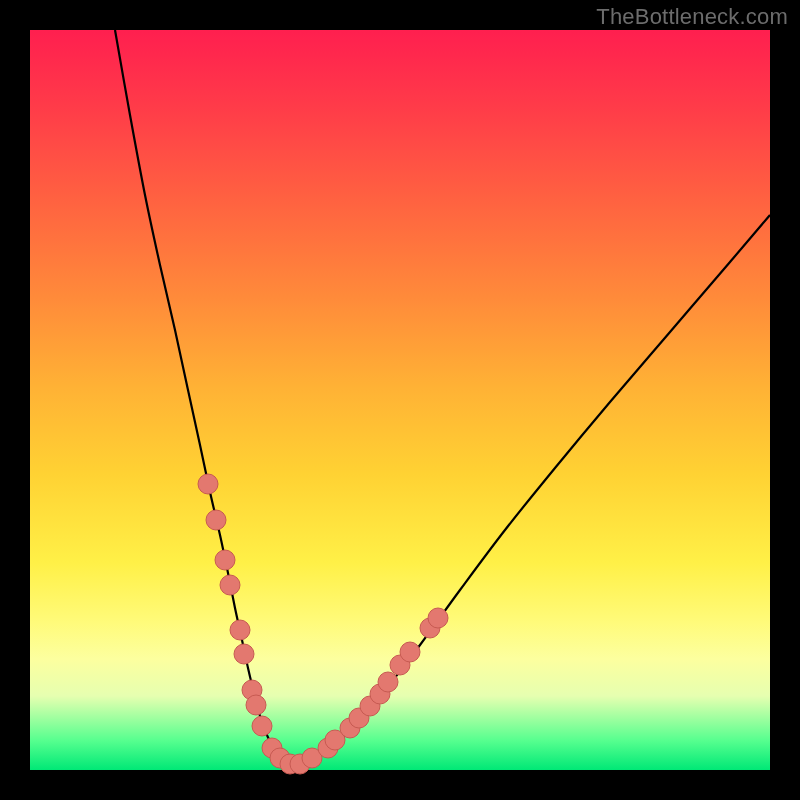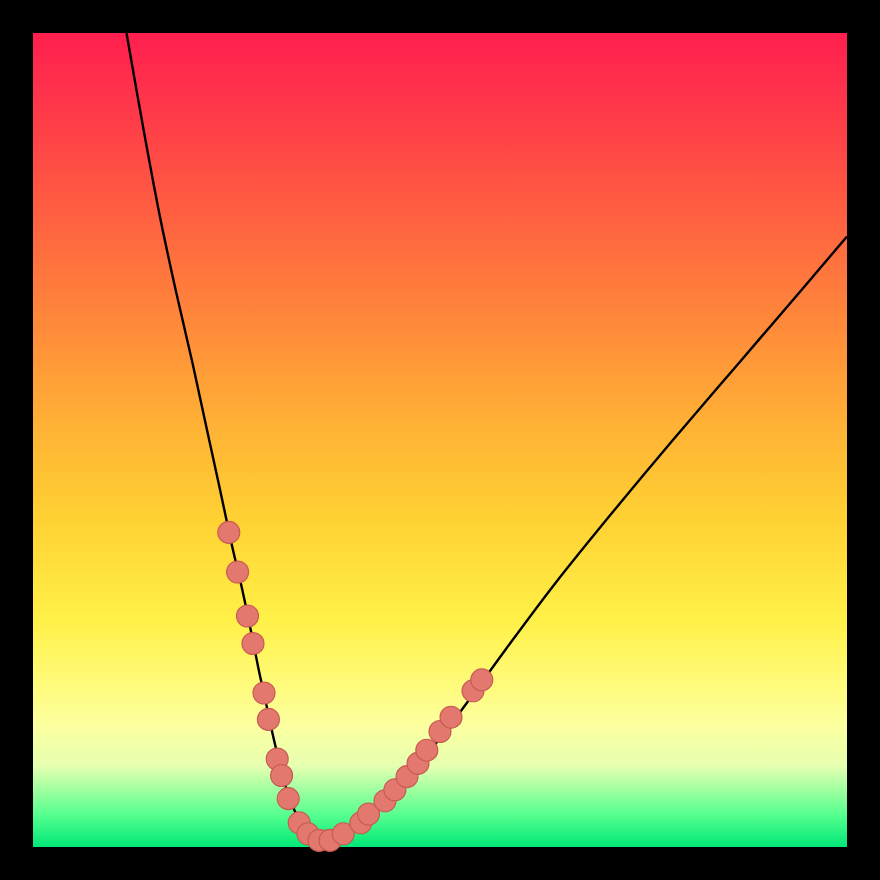--- a/index.html
+++ b/index.html
@@ -88,13 +88,14 @@
           <circle cx="340" cy="676" r="10" fill="#e3786f" stroke="#c75a52" stroke-width="1"></circle>
           <circle cx="350" cy="664" r="10" fill="#e3786f" stroke="#c75a52" stroke-width="1"></circle>
           <circle cx="358" cy="652" r="10" fill="#e3786f" stroke="#c75a52" stroke-width="1"></circle>
           <circle cx="370" cy="635" r="10" fill="#e3786f" stroke="#c75a52" stroke-width="1"></circle>
           <circle cx="380" cy="622" r="10" fill="#e3786f" stroke="#c75a52" stroke-width="1"></circle>
           <circle cx="400" cy="598" r="10" fill="#e3786f" stroke="#c75a52" stroke-width="1"></circle>
           <circle cx="408" cy="588" r="10" fill="#e3786f" stroke="#c75a52" stroke-width="1"></circle>
         </g>
     </svg>
   </div>
+  <div class="watermark">TheBottleneck.com</div>
 </div>
 
 </body></html>

